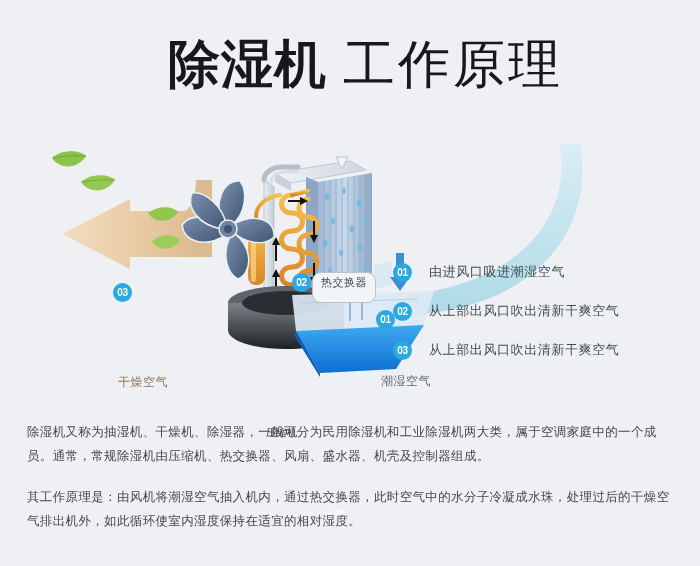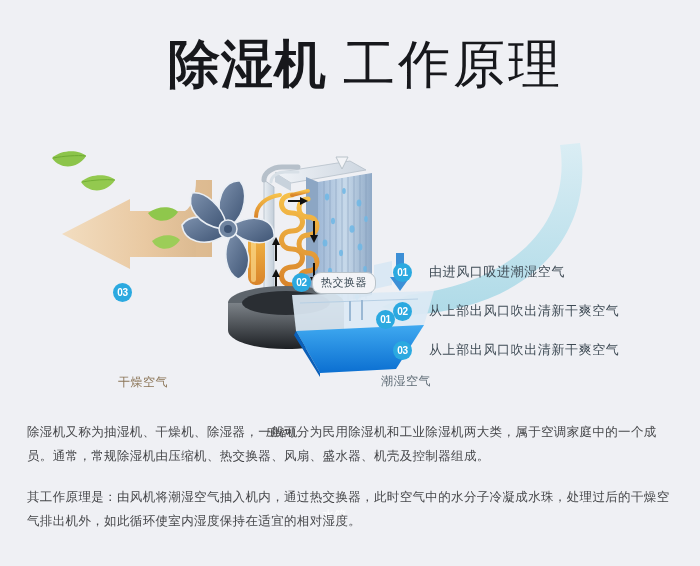--- a/index.html
+++ b/index.html
@@ -61,21 +61,21 @@
   }
   .lbl-dry      { left: 118px; top: 213px; color: #8a7456; font-size: 12px; }
   .lbl-humid    { left: 381px; top: 212px; color: #5d6a74; font-size: 12px; }
   .lbl-compress { left: 266px; top: 265px; color: #1d1d1d; font-size: 10px; }
   .lbl-tank     { left: 322px; top: 346px; color: #ffffff; font-size: 12px; }
 
   .callout {
     position: absolute;
     left: 312px;
     top: 147px;
-    padding: 2px 8px 3px 8px;
+    padding: 2px 8px 12px 8px;
     border: 1px solid #b9c3ca;
     border-radius: 9px;
     background: #f3f4f7;
     font-size: 11px;
     color: #3b4a55;
     font-family: "DejaVu Sans", "Liberation Sans", sans-serif;
     white-space: nowrap;
     letter-spacing: 0.5px;
   }
 

